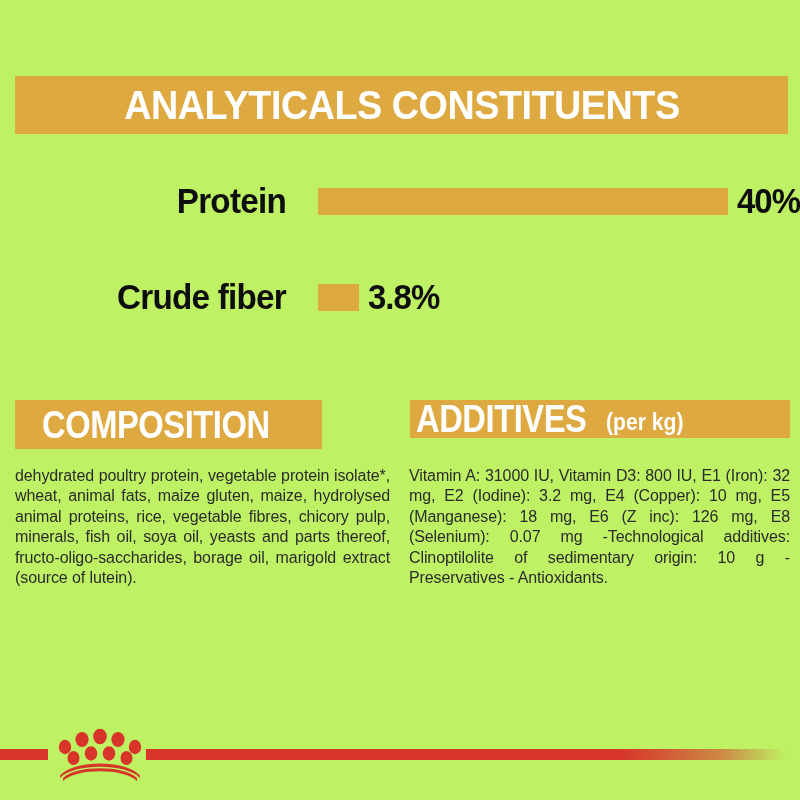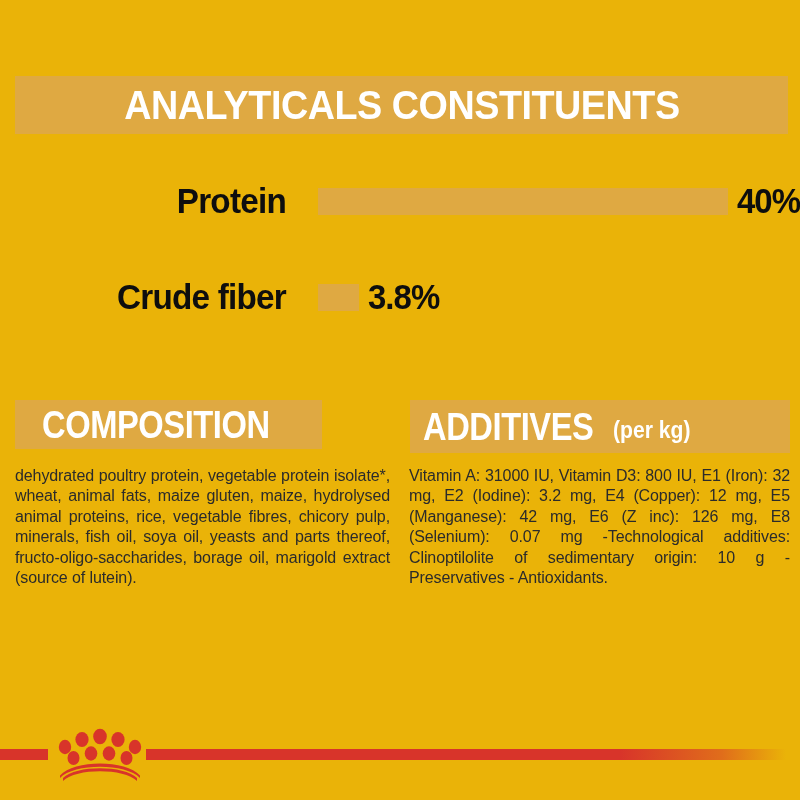--- a/index.html
+++ b/index.html
@@ -12,21 +12,21 @@
     height: 800px;
     position: relative;
     overflow: hidden;
     font-family: "Liberation Sans", sans-serif;
     -webkit-font-smoothing: antialiased;
   }
 
   .page {
     position: absolute;
     inset: 0;
-    background: #eab308;
+    background: #bef264;
     text-decoration: underline;
   }
 
   
   .band {
     position: absolute;
     background: #dfa942;
     display: flex;
     align-items: center;
     box-sizing: border-box;
@@ -60,22 +60,22 @@
     width: 307px;
     height: 49px;
     padding-left: 27px;
   }
   #band-composition .band-title { font-size: 38px; }
 
   #band-additives {
     left: 410px;
     top: 400px;
     width: 380px;
-    height: 53px;
-    padding-left: 13px;
+    height: 38px;
+    padding-left: 6px;
   }
   #band-additives .band-title { font-size: 38px; }
   #band-additives .band-sub {
     color: #ffffff;
     font-weight: 700;
     font-size: 24px;
     line-height: 1;
     white-space: nowrap;
     transform: scaleX(0.88);
     transform-origin: left center;
@@ -208,21 +208,21 @@
 
   <div class="band" id="band-composition">
     <span class="band-title">COMPOSITION</span>
   </div>
   <div class="body-text" id="text-composition">dehydrated poultry protein, vegetable protein isolate*, wheat, animal fats, maize gluten, maize, hydrolysed animal proteins, rice, vegetable fibres, chicory pulp, minerals, fish oil, soya oil, yeasts and parts thereof, fructo-oligo-saccharides, borage oil, marigold extract (source of lutein).</div>
 
   <div class="band" id="band-additives">
     <span class="band-title">ADDITIVES</span>
     <span class="band-sub">(per kg)</span>
   </div>
-  <div class="body-text" id="text-additives">Vitamin A: 31000 IU, Vitamin D3: 800 IU, E1 (Iron): 32 mg, E2 (Iodine): 3.2 mg, E4 (Copper): 12 mg, E5 (Manganese): 42 mg, E6 (Z inc): 126 mg, E8 (Selenium): 0.07 mg -Technological additives: Clinoptilolite of sedimentary origin: 10 g - Preservatives - Antioxidants.</div>
+  <div class="body-text" id="text-additives">Vitamin A: 31000 IU, Vitamin D3: 800 IU, E1 (Iron): 32 mg, E2 (Iodine): 3.2 mg, E4 (Copper): 10 mg, E5 (Manganese): 18 mg, E6 (Z inc): 126 mg, E8 (Selenium): 0.07 mg -Technological additives: Clinoptilolite of sedimentary origin: 10 g - Preservatives - Antioxidants.</div>
 
   <div class="rule" id="rule-left"></div>
   <div class="rule" id="rule-right"></div>
 
   <svg id="crown" viewBox="0 0 88 56">
     <g fill="#d8342a">
 
       <ellipse cx="9" cy="22" rx="6.2" ry="7.2"></ellipse>
       <ellipse cx="26" cy="14.5" rx="6.6" ry="7.6"></ellipse>
       <ellipse cx="44" cy="11.5" rx="6.8" ry="7.8"></ellipse>

